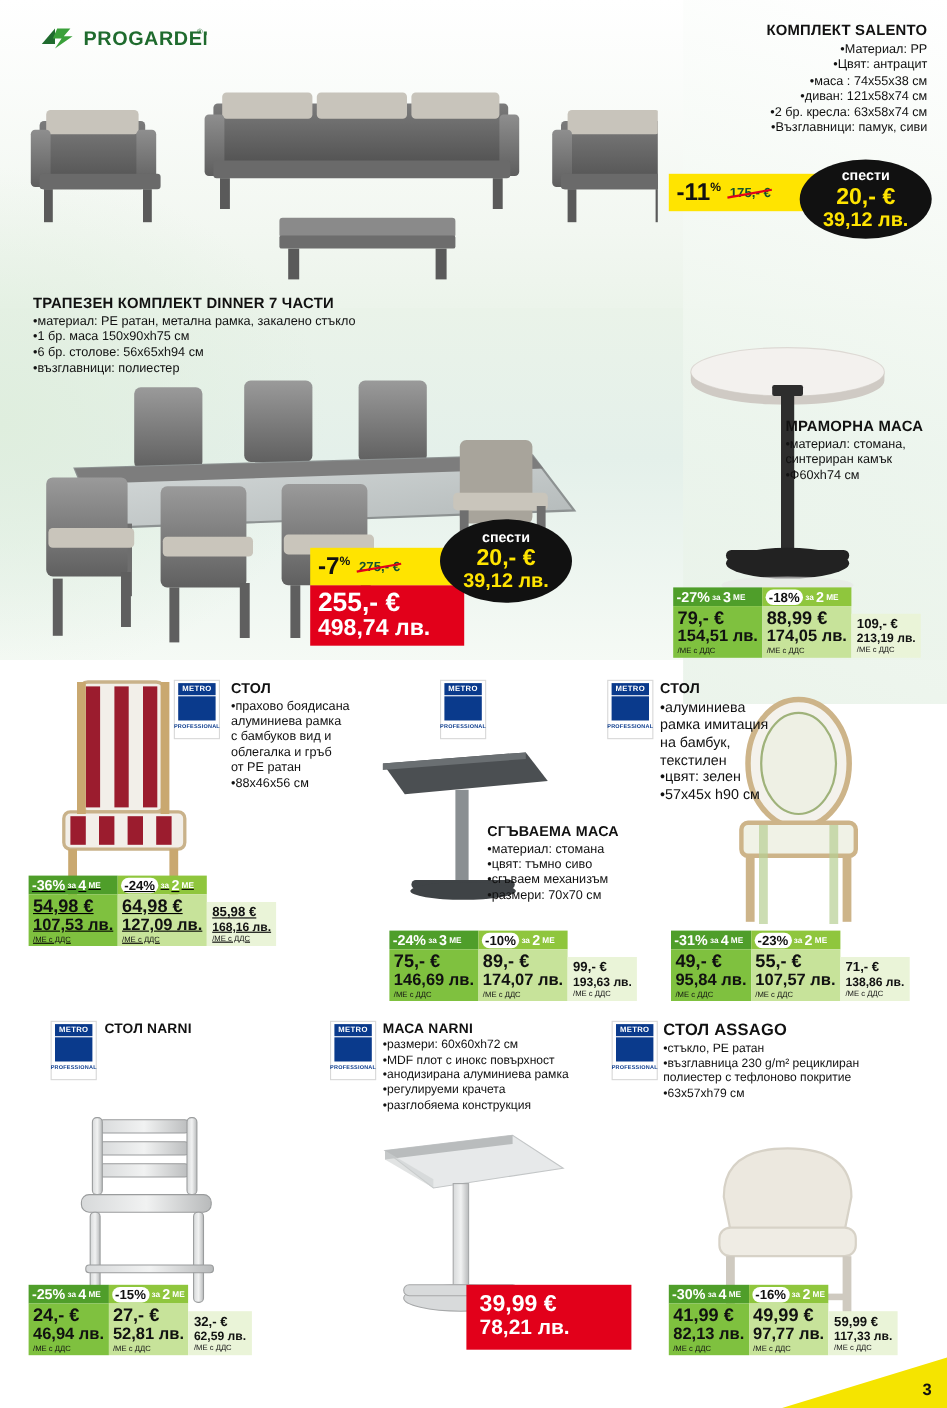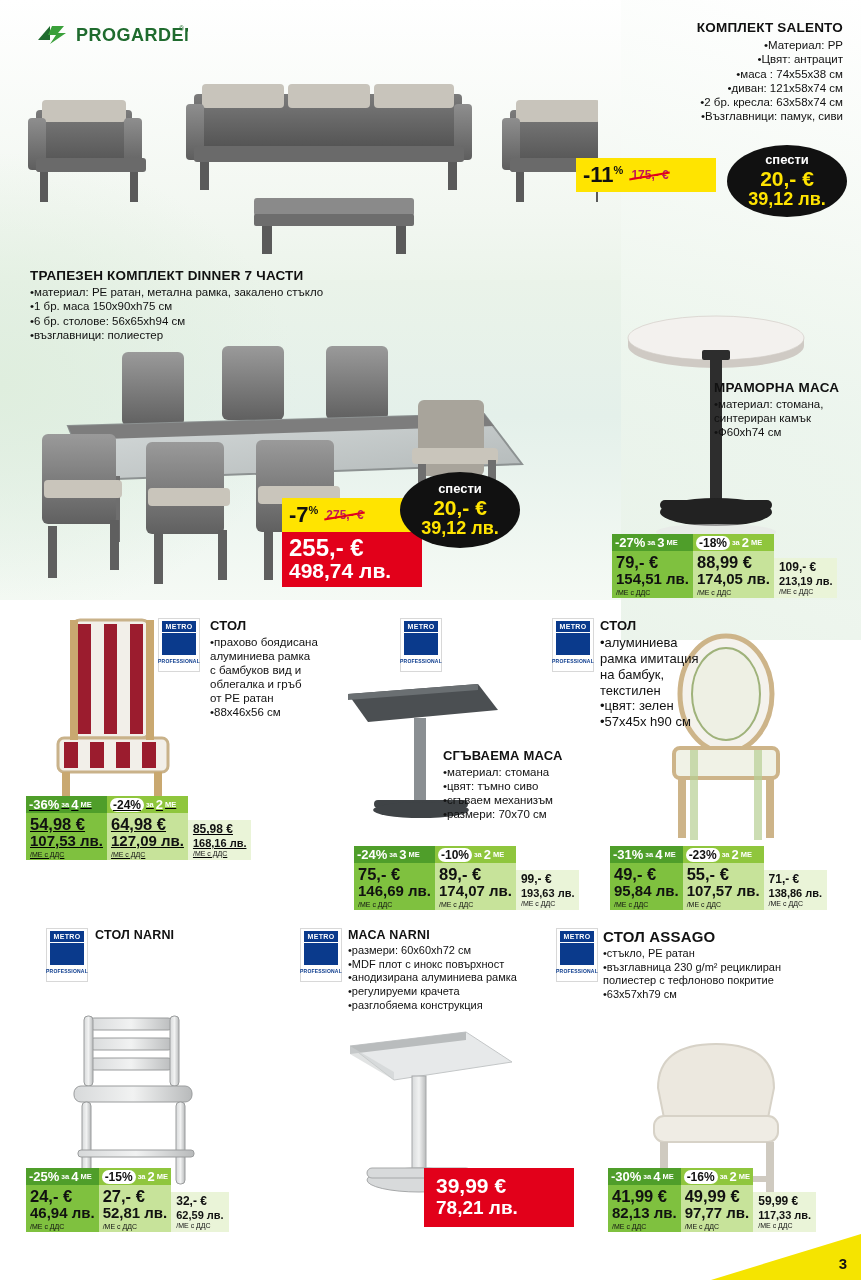--- a/index.html
+++ b/index.html
@@ -134,29 +134,29 @@
   .metro .m-top {
     background:#0a3a8c; color:#fff; font-size:7px; font-weight:bold;
     width:34px; text-align:center; padding:2px 0; letter-spacing:.3px;
   }
   .metro .m-band { width:34px; height:22px; background:#0a3a8c; margin-top:1px; }
   .metro .m-bot {
     font-size:5px; color:#0a3a8c; font-weight:bold; letter-spacing:.2px; margin-top:3px;
   }
 
   
-  .price-group-1 { position:absolute; left:576px; top:158px; width:140px; z-index:6; }
+  .price-group-1 { position:absolute; left:608px; top:158px; width:140px; z-index:6; }
   .pg-top {
     background:#ffe400; height:34px; display:flex; align-items:center; padding-left:7px;
     position:relative;
   }
   .pg-top .pct { font-size:22px; font-weight:bold; color:#111; line-height:1; }
   .pg-top .pct sup { font-size:11px; }
   .pg-top .old {
-    margin-left:8px; font-size:12px; font-weight:bold; color:#be185d; position:relative;
+    margin-left:8px; font-size:12px; font-weight:bold; color:#14532d; position:relative;
   }
   .pg-top .old::after {
     content:""; position:absolute; left:-2px; right:-2px; top:50%; height:2px;
     background:#e2001a; transform:rotate(-10deg);
   }
   .pg-red {
     background:#e2001a; color:#fff; padding:3px 6px 5px 7px;
   }
   .pg-red .eur { font-size:24px; font-weight:bold; line-height:1.05; }
   .pg-red .bgn { font-size:21px; font-weight:bold; line-height:1.05; }

